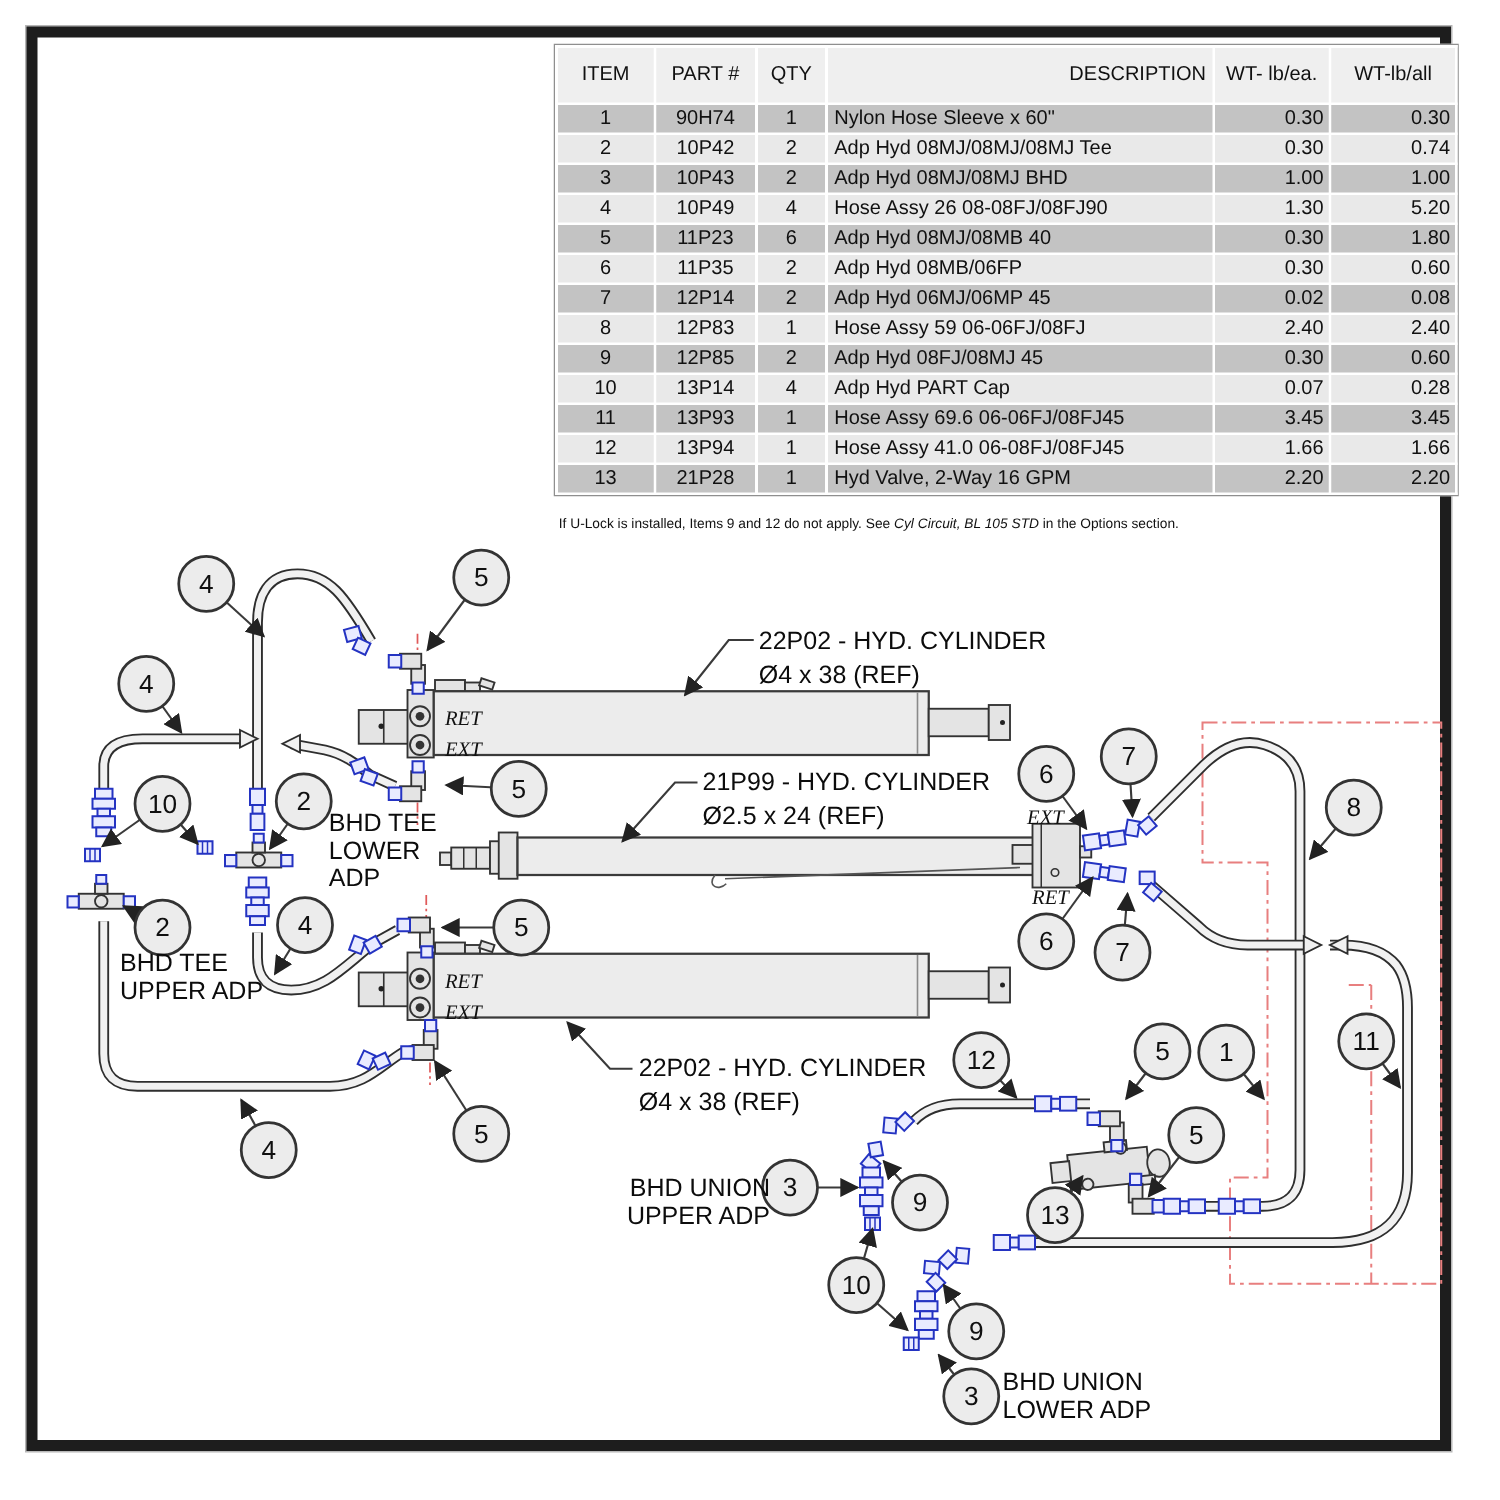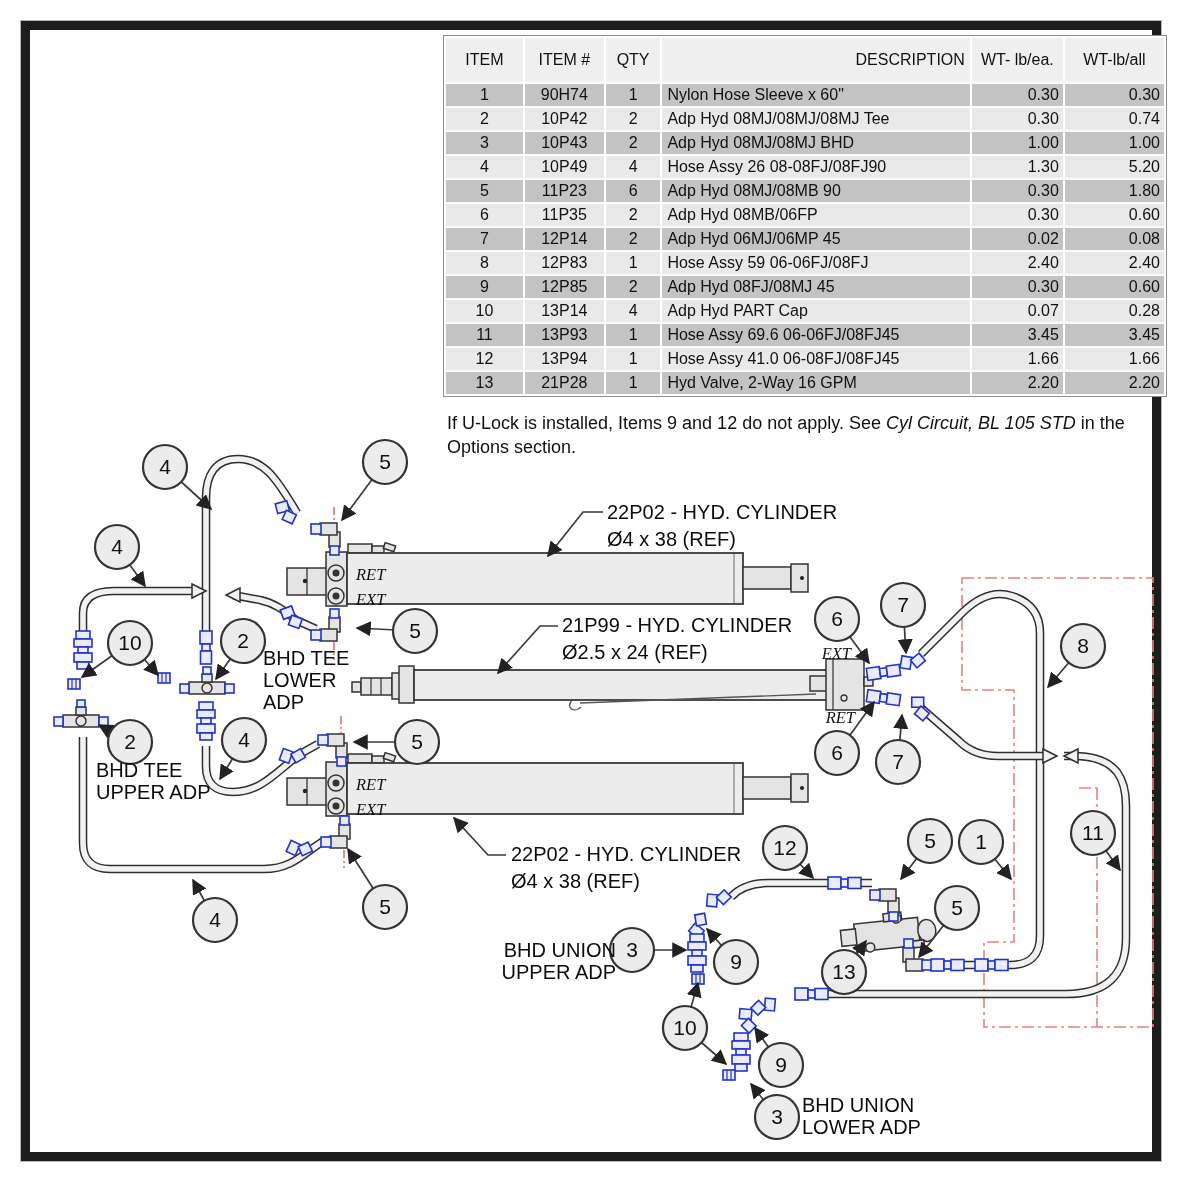--- a/index.html
+++ b/index.html
@@ -13,21 +13,21 @@
             justify-content:space-between;align-items:center;height:29px;padding:0 10px;
             border-bottom:2px solid #fff}
   table.parts{border-collapse:collapse;table-layout:fixed;width:100%;font-size:16px}
   .parts th,.parts td{border:2px solid #fff;padding:0 5px;height:22px;overflow:hidden}
   .parts th{background:#efefef;font-weight:normal;height:44px;line-height:1.12}
   .parts th.d{text-align:right}
   .parts td{background:#e9e9e9;white-space:nowrap}
   .parts tbody tr:nth-child(odd) td{background:#c3c3c3}
   td.c{text-align:center}
   td.r{text-align:right;padding-right:4px}
-  .note{position:absolute;left:447px;top:412px;width:712px;font-size:18px;line-height:1.32}
+  .note{position:absolute;left:447px;top:412px;width:712px;font-size:11px;line-height:1.32}
   
   svg.diag{position:absolute;left:0;top:0}
   .to{fill:none;stroke:#2e2e2e;stroke-width:8.6}
   .ti{fill:none;stroke:#f1f1f1;stroke-width:5.6}
   .fg{fill:#e4e4e4;stroke:#333;stroke-width:1.5}
   .fb{fill:#e9ebff;stroke:#2433c2;stroke-width:1.6}
   .cylbody{fill:#ececec;stroke:#3a3a3a;stroke-width:1.8}
   .ld{fill:none;stroke:#3a3a3a;stroke-width:1.7;marker-end:url(#arr)}
   .balloon circle{fill:#ececec;stroke:#333;stroke-width:2.2}
   .balloon text{font-size:21px;text-anchor:middle;fill:#101010}
@@ -50,21 +50,21 @@
         <col style="width:78px">
         <col style="width:80px">
         <col style="width:56px">
         <col style="width:306px">
         <col style="width:92px">
         <col style="width:100px">
       </colgroup>
     <thead>
       <tr>
         <th>ITEM</th>
-        <th>ITEM #</th>
+        <th>PART #</th>
         <th>QTY</th>
         <th class="d">DESCRIPTION</th>
         <th>WT- lb/ea.</th>
         <th>WT-lb/all</th>
       </tr>
     </thead>
     <tbody>
       <tr>
           <td class="c">1</td>
           <td class="c">90H74</td>
@@ -94,21 +94,21 @@
           <td class="c">10P49</td>
           <td class="c">4</td>
           <td>Hose Assy 26 08-08FJ/08FJ90</td>
           <td class="r">1.30</td>
           <td class="r">5.20</td>
         </tr>
       <tr>
           <td class="c">5</td>
           <td class="c">11P23</td>
           <td class="c">6</td>
-          <td>Adp Hyd 08MJ/08MB 90</td>
+          <td>Adp Hyd 08MJ/08MB 40</td>
           <td class="r">0.30</td>
           <td class="r">1.80</td>
         </tr>
       <tr>
           <td class="c">6</td>
           <td class="c">11P35</td>
           <td class="c">2</td>
           <td>Adp Hyd 08MB/06FP</td>
           <td class="r">0.30</td>
           <td class="r">0.60</td>

